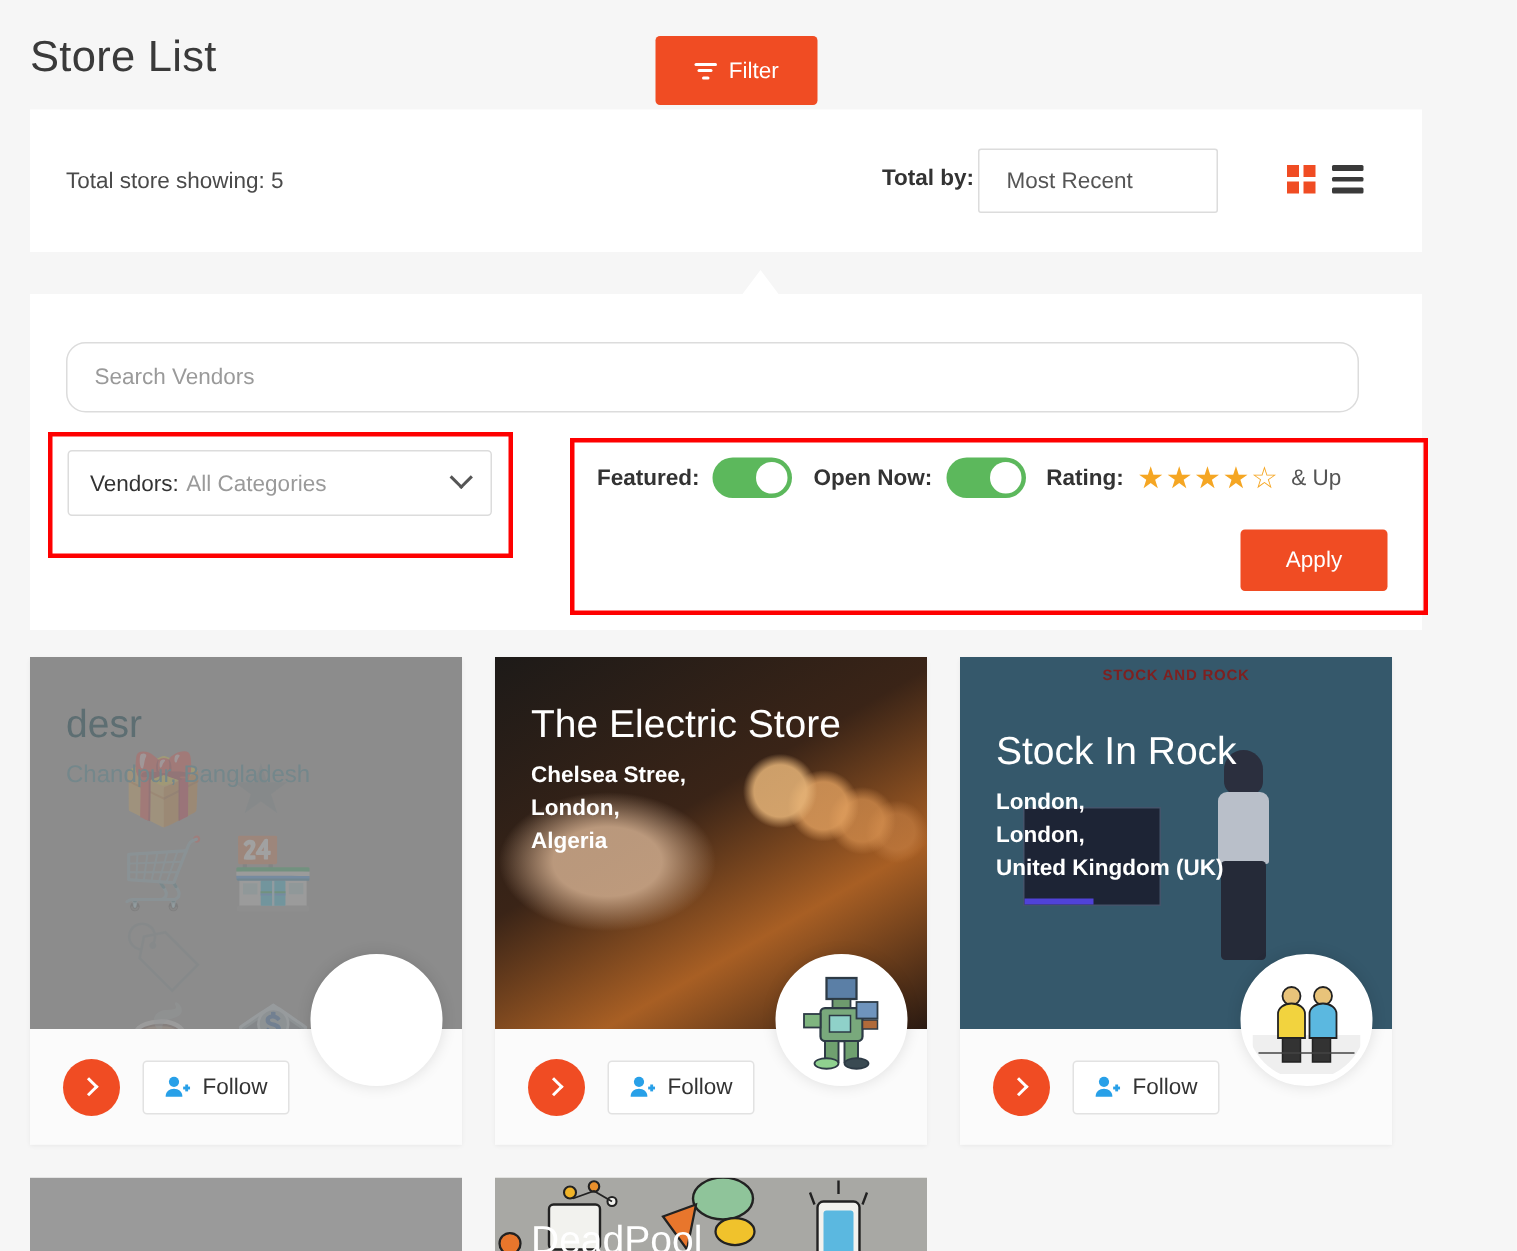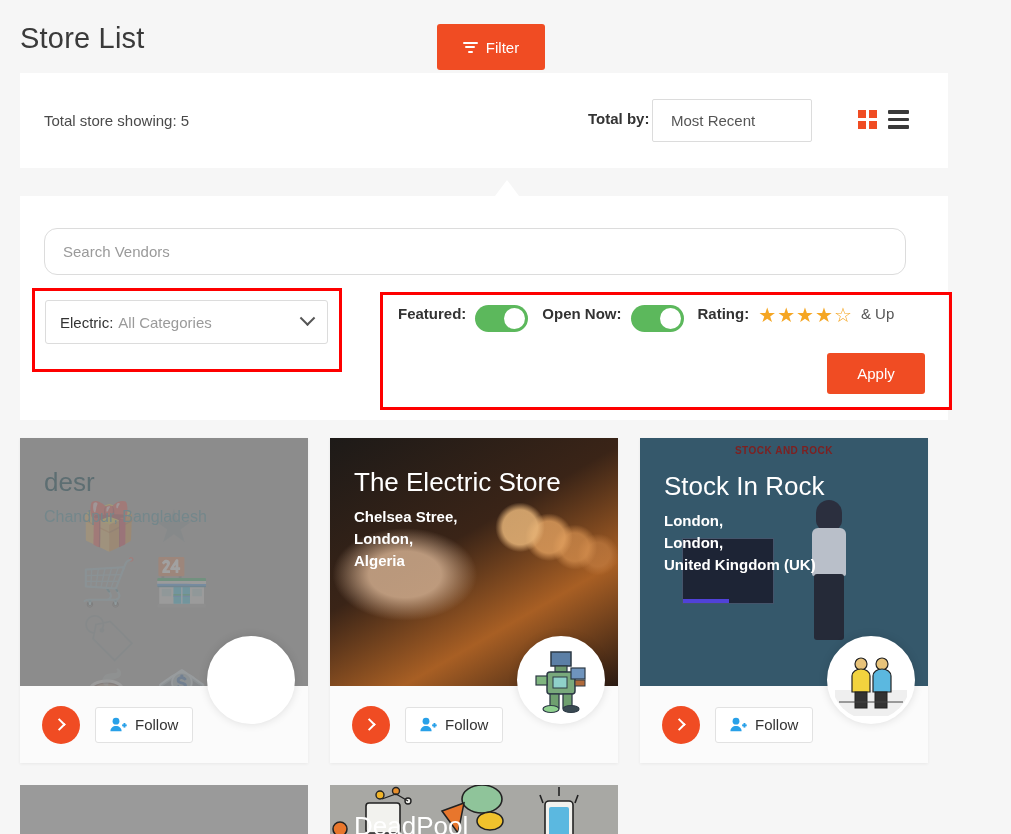--- a/index.html
+++ b/index.html
@@ -96,21 +96,21 @@
   .category-select .cat-label { color:#333; }
   .category-select .cat-value { color:#9a9a9a; margin-left:5px; }
   .chevron {
     margin-left:auto; width:11px; height:11px;
     border-right:2px solid #555; border-bottom:2px solid #555;
     transform:rotate(45deg) translate(-3px,-3px);
   }
 
   .filters-row {
     position:absolute; left:398px; top:305px;
-    display:flex; align-items:flex-start; gap:0px;
+    display:flex; align-items:center; gap:0px;
   }
   .filter-label {
     font-size:15px; font-weight:bold; color:#333; white-space:nowrap;
   }
   .toggle {
     width:53px; height:27px; background:#5cb85c; border-radius:14px;
     position:relative; margin:0 14px 0 9px; cursor:pointer; flex:none;
   }
   .toggle .knob {
     position:absolute; right:3px; top:3px; width:21px; height:21px;
@@ -271,21 +271,21 @@
         <span></span>
       </span>
   </div>
 
   <div class="caret"></div>
   <div class="filter-panel">
     <input class="search-vendors" type="text" placeholder="Search Vendors" style="">
   </div>
 
   <div class="category-select">
-    <span class="cat-label">Electric:</span>
+    <span class="cat-label">Vendors:</span>
     <span class="cat-value">All Categories</span>
     <span class="chevron"></span>
   </div>
 
   <div class="filters-row">
     <span class="filter-label">Featured:</span>
     <span class="toggle">
         <span class="knob"></span>
       </span>
 
@@ -378,21 +378,21 @@
 
       <div class="store-card">
         <div class="card-banner banner-stock">
           <div class="stock-logo">STOCK AND ROCK</div>
           <div class="illus-screen"></div>
           <div class="illus-person">
             <div class="head"></div>
               <div class="torso"></div>
               <div class="legs"></div>
           </div>
-          <div class="card-name" style="margin-top:4px">Stock In Rock</div>
+          <div class="card-name" style="margin-top:18px">Stock In Rock</div>
           <div class="card-address">
             <div>London,</div>
             <div>London,</div>
             <div>United Kingdom (UK)</div>
           </div>
         </div>
         <div class="card-footer">
           <span class="arrow-btn">
               <span class="chev"></span>
             </span>

